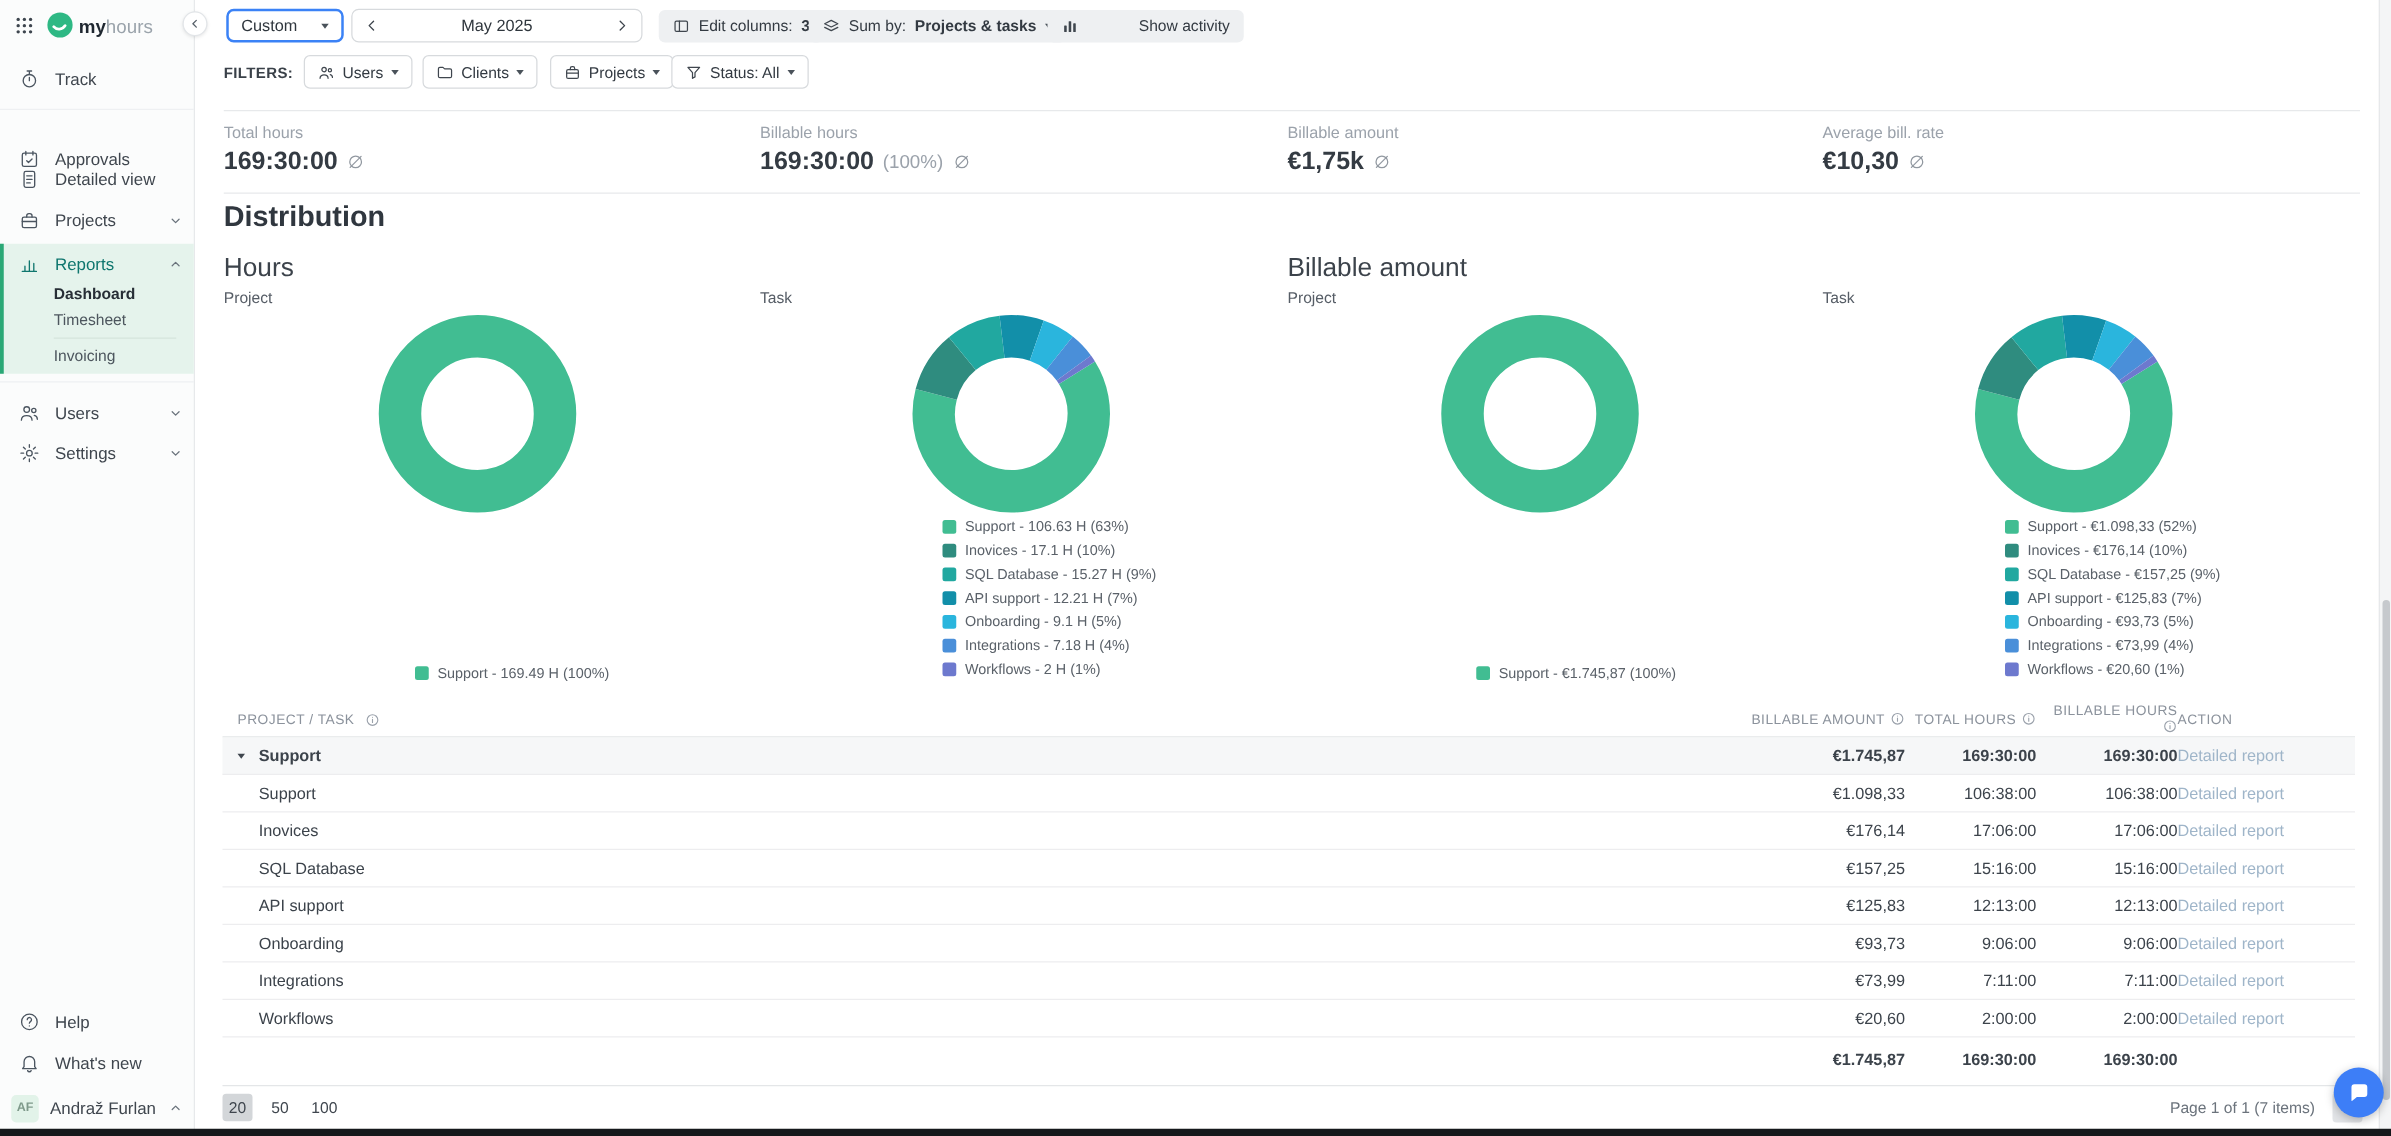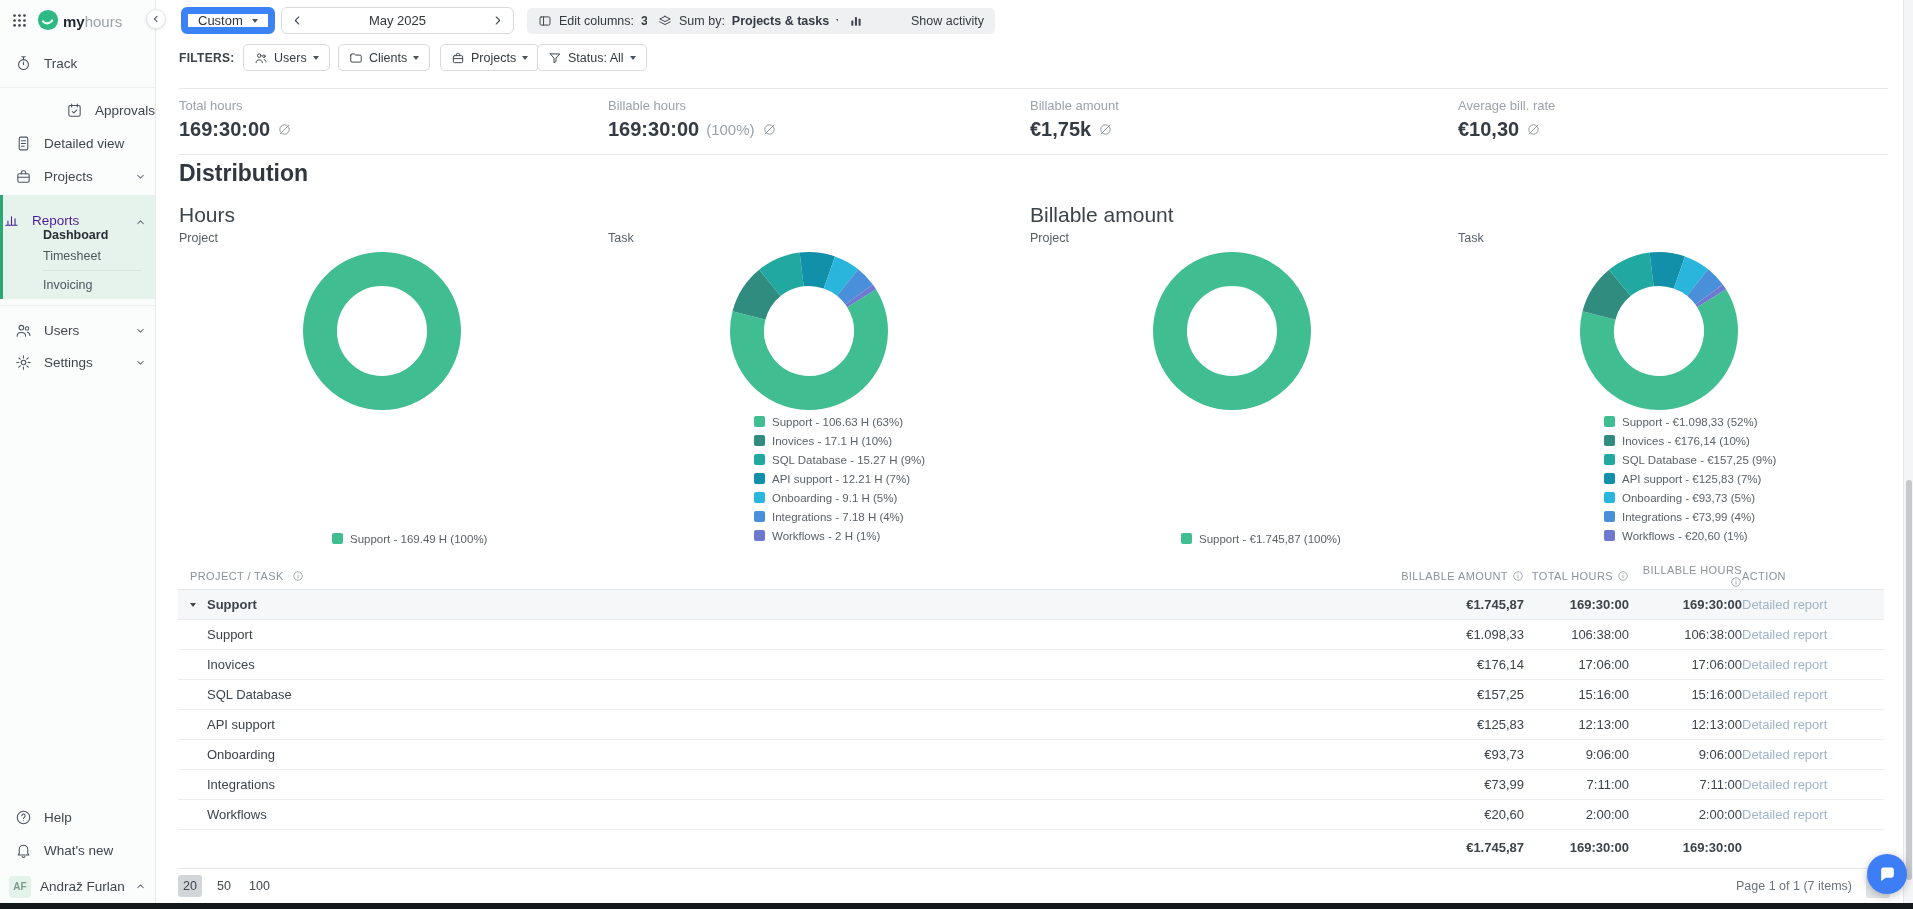--- a/index.html
+++ b/index.html
@@ -13,31 +13,31 @@
   .grid-icon{position:absolute;left:11px;top:12px;color:#3d454e;}
   .logo-mark{position:absolute;left:37px;top:9px;}
   .wordmark{position:absolute;left:63px;top:13px;font-size:15px;color:#9aa3ab;white-space:nowrap;}
   .wordmark b{color:#1f2730;font-weight:700;}
   .collapse-btn{position:absolute;left:146px;top:9px;width:20px;height:20px;border-radius:50%;background:#fff;border:1px solid #e2e5e8;box-shadow:0 1px 3px rgba(0,0,0,.10);display:flex;align-items:center;justify-content:center;z-index:10;color:#5a636c;cursor:pointer;}
   .nav-item{position:absolute;left:0;width:100%;height:33px;display:flex;align-items:center;padding-left:15px;gap:12px;font-size:13.5px;color:#3f464e;cursor:pointer;}
   .nav-item .nicon{color:#4b5560;flex:none;}
   .chev{position:absolute;right:9px;color:#6a737c;}
   .sb-div{position:absolute;left:0;right:0;border-top:1px solid #eef0f2;}
   .reports-block{position:absolute;top:195px;left:0;right:0;height:104px;background:#e5f3ec;border-left:3px solid #2aa876;}
-  .reports-row{position:absolute;top:0;left:0;width:100%;height:33px;display:flex;align-items:flex-end;padding-left:0;gap:12px;font-size:13.5px;color:#4c1d95;cursor:pointer;}
+  .reports-row{position:absolute;top:0;left:0;width:100%;height:33px;display:flex;align-items:center;padding-left:12px;gap:12px;font-size:13.5px;color:#0f766e;cursor:pointer;}
   .sub-item{position:absolute;left:0;width:100%;height:20px;display:flex;align-items:center;padding-left:40px;font-size:12.5px;color:#4d565e;cursor:pointer;}
   .sub-item.active{font-weight:700;color:#272e36;}
   .sub-div{position:absolute;left:40px;right:14px;top:75px;border-top:1px solid #d5e5dc;}
   .pro-box{position:absolute;top:723px;left:0;right:0;height:74px;background:#dfebf6;padding:10px 10px 0 7px;font-size:12.5px;color:#46586c;line-height:1.4;}
   .pro-cta{font-size:15px;font-weight:700;color:#1c3b5e;margin-top:4px;cursor:pointer;}
   .avatar{width:22px;height:22px;border-radius:4px;background:#e2f3e9;color:#7f9a8b;font-size:10px;font-weight:700;display:flex;align-items:center;justify-content:center;flex:none;}
 
   
   #main{position:absolute;left:156px;right:0;top:0;bottom:0;}
-  .select-custom{position:absolute;left:25px;top:7px;width:94px;height:27px;border:7px solid #3b82f6;border-radius:6px;background:#fff;display:flex;align-items:center;justify-content:space-between;padding:0 10px;font-size:13px;color:#2f363d;cursor:pointer;}
+  .select-custom{position:absolute;left:25px;top:7px;width:94px;height:27px;border:2px solid #3b82f6;border-radius:6px;background:#fff;display:flex;align-items:center;justify-content:space-between;padding:0 10px;font-size:13px;color:#2f363d;cursor:pointer;}
   .date-nav{position:absolute;left:125px;top:7px;width:233px;height:27px;border:1px solid #d7dadd;border-radius:6px;background:#fff;display:flex;align-items:center;justify-content:space-between;padding:0 9px;font-size:13px;font-weight:500;color:#2f363d;}
   .date-arrow{color:#3f464e;cursor:pointer;display:flex;align-items:center;}
   .btn-gray{position:absolute;top:8px;height:26px;background:#eef0f2;border-radius:5px;display:flex;align-items:center;gap:7px;padding:0 11px;font-size:12.5px;color:#333a42;cursor:pointer;white-space:nowrap;}
   .btn-gray b{font-weight:700;}
   .tri{width:0;height:0;border-left:3.5px solid transparent;border-right:3.5px solid transparent;border-top:4px solid #4a525a;flex:none;}
   .filters-label{position:absolute;left:23px;top:51px;font-size:12px;font-weight:700;color:#3a4149;letter-spacing:.3px;}
   .btn-filter{position:absolute;top:44px;height:27px;background:#fff;border:1px solid #d7dadd;border-radius:5px;display:flex;align-items:center;gap:6px;padding:0 10px;font-size:12.5px;color:#333a42;cursor:pointer;white-space:nowrap;}
   .ficon{color:#3f464e;flex:none;}
   .hline{position:absolute;left:23px;right:25px;border-top:1px solid #e7e9eb;}
 
@@ -123,21 +123,21 @@
       <span class="nicon">
           <svg width="17" height="17" viewBox="0 0 24 24" fill="none" stroke="currentColor" stroke-width="1.5" stroke-linecap="round" stroke-linejoin="round">
             <circle cx="12" cy="13.5" r="7"></circle>
             <path d="M12 13.5V9.8M9.5 2.5h5M12 2.5v4"></path>
           </svg>
         </span>
       <span>Track</span>
     </div>
     <div class="sb-div" style="top:87px;"></div>
 
-    <div class="nav-item" style="top:94px;justify-content:flex-end;">
+    <div class="nav-item" style="top:111px;">
       <span class="nicon">
           <svg width="17" height="17" viewBox="0 0 24 24" fill="none" stroke="currentColor" stroke-width="1.5" stroke-linecap="round" stroke-linejoin="round">
             <rect x="4" y="5" width="16" height="15" rx="2"></rect>
             <path d="M8 3v4M16 3v4M9 13.5l2 2 4-4"></path>
           </svg>
         </span>
       <span>Approvals</span>
     </div>
 
     <div class="nav-item" style="top:127px;">

